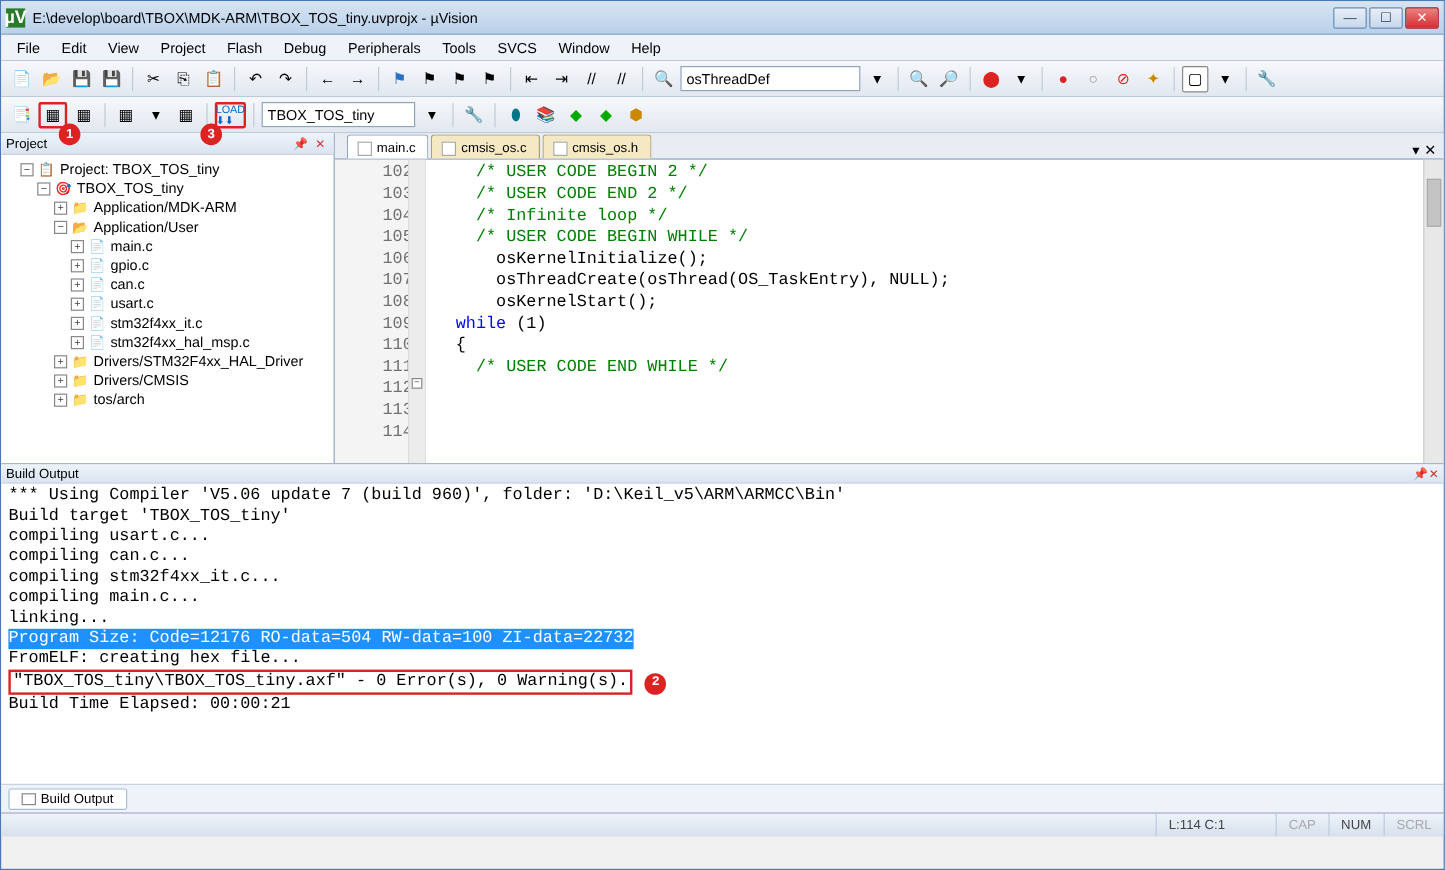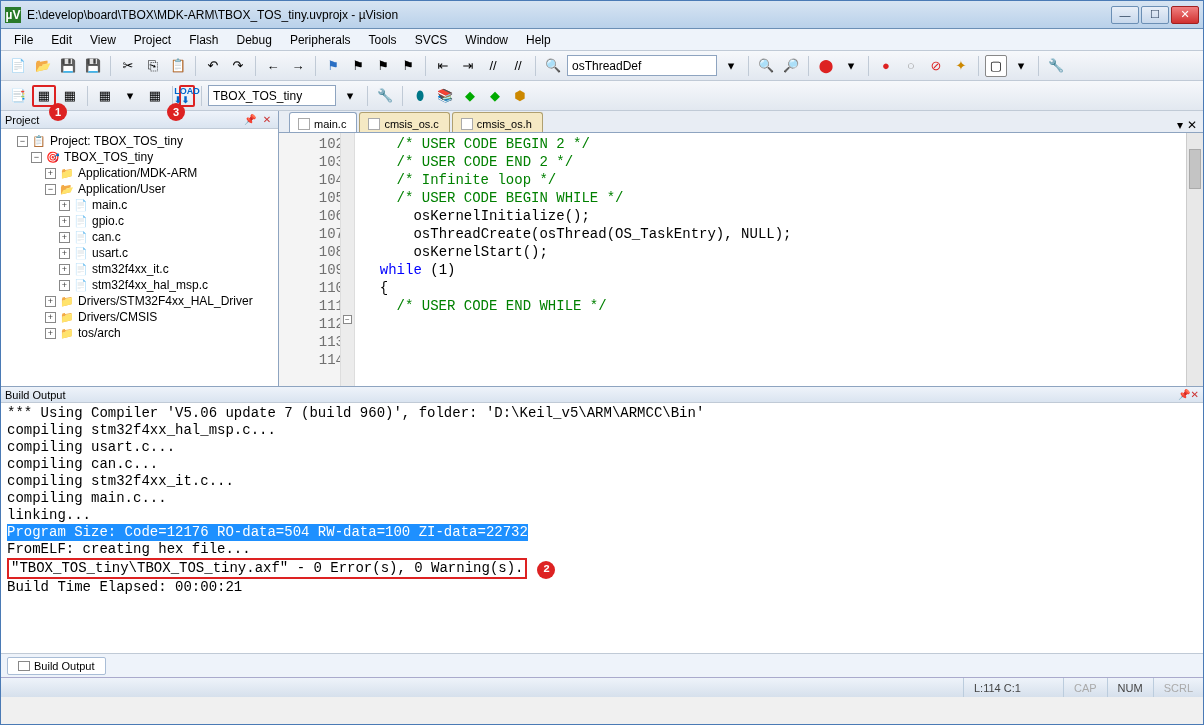--- a/index.html
+++ b/index.html
@@ -1,20 +1,20 @@
 <!DOCTYPE html>
 <html><head>
 <meta charset="utf-8">
 <style>
   * { box-sizing: border-box; margin: 0; padding: 0; }
   body { font-family: "Segoe UI", Tahoma, sans-serif; font-size: 12px; background: #f0f0f0; width: 1204px; height: 725px; overflow: hidden; border: 1px solid #4a7ab5; }
 
   
   .titlebar { height: 28px; background: linear-gradient(#d7e4f2, #b9d1ea); display: flex; align-items: center; padding: 0 4px; border-bottom: 1px solid #6b8fb5; }
-  .titlebar .appicon { width: 16px; height: 16px; background: #2a7a2a; margin-right: 6px; display:flex;align-items:center;justify-content:center;color:#fff;font-size:12px;font-weight:bold; }
+  .titlebar .appicon { width: 16px; height: 16px; background: #2a7a2a; margin-right: 6px; display:flex;align-items:center;justify-content:center;color:#fff;font-size:15px;font-weight:bold; }
   .titlebar .title { flex: 1; color: #000; }
   .winbtns { display: flex; gap: 2px; }
   .winbtn { width: 28px; height: 18px; background: linear-gradient(#e8eef7,#c7d8ec); border: 1px solid #6b8fb5; border-radius: 2px; display:flex;align-items:center;justify-content:center; font-size:11px; color:#2a3f5a; cursor:pointer; }
   .winbtn.close { background: linear-gradient(#f08080,#d03030); color:#fff; border-color:#a02020; }
 
   
   .menubar { height: 22px; background: #eef3fa; display: flex; align-items: center; padding: 0 6px; gap: 4px; border-bottom: 1px solid #c0cad6; }
   .menubar span { padding: 2px 7px; cursor: pointer; }
 
   
@@ -156,21 +156,21 @@
 
 <div class="toolbar" style="position:relative">
   <div class="tbbtn">📑</div>
   <div class="tbbtn redbox" style="width:24px">▦</div>
   <div class="tbbtn">▦</div>
   <div class="tbsep"></div>
   <div class="tbbtn">▦</div>
   <div class="tbbtn">▾</div>
   <div class="tbbtn">▦</div>
   <div class="tbsep"></div>
-  <div class="tbbtn redbox" style="width:16px;font-size:9px;color:#06c;font-weight:bold;line-height:1">LOAD<br>⬇⬇</div>
+  <div class="tbbtn redbox" style="width:26px;font-size:9px;color:#06c;font-weight:normal;line-height:1">LOAD<br>⬇⬇</div>
   <div class="tbsep"></div>
   <input class="tbcombo" style="width: 128px;" value="TBOX_TOS_tiny">
   <div class="tbbtn">▾</div>
   <div class="tbsep"></div>
   <div class="tbbtn">🔧</div>
   <div class="tbsep"></div>
   <div class="tbbtn" style="color:#078">⬮</div>
   <div class="tbbtn">📚</div>
   <div class="tbbtn" style="color:#0a0">◆</div>
   <div class="tbbtn" style="color:#0a0">◆</div>
@@ -307,21 +307,21 @@
 
 <div class="buildpane" style="height:267px; position:relative">
   <div class="buildtitle">
     <span>Build Output</span>
     <span class="spacer" style="flex:1"></span>
     <span class="pbtn" style="font-size:10px">📌</span>
     <span class="pbtn" style="color:#c33;font-size:10px">✕</span>
   </div>
   <div class="buildbody" id="build-body">
       <div>*** Using Compiler 'V5.06 update 7 (build 960)', folder: 'D:\Keil_v5\ARM\ARMCC\Bin'</div>
-      <div>compiling stm32f4xx_hal_msp.c...</div>
+      <div>Build target 'TBOX_TOS_tiny'</div>
       <div>compiling usart.c...</div>
       <div>compiling can.c...</div>
       <div>compiling stm32f4xx_it.c...</div>
       <div>compiling main.c...</div>
       <div>linking...</div>
       <div><span class="hlblue">Program Size: Code=12176 RO-data=504 RW-data=100 ZI-data=22732</span></div>
       <div>FromELF: creating hex file...</div>
       <div style="position: relative;"><span class="redoutline">"TBOX_TOS_tiny\TBOX_TOS_tiny.axf" - 0 Error(s), 0 Warning(s).</span><span class="redcircle" style="position: relative; display: inline-flex; margin-left: 10px; left: 0px; top: 0px;">2</span></div>
       <div>Build Time Elapsed:  00:00:21</div>
     </div>

